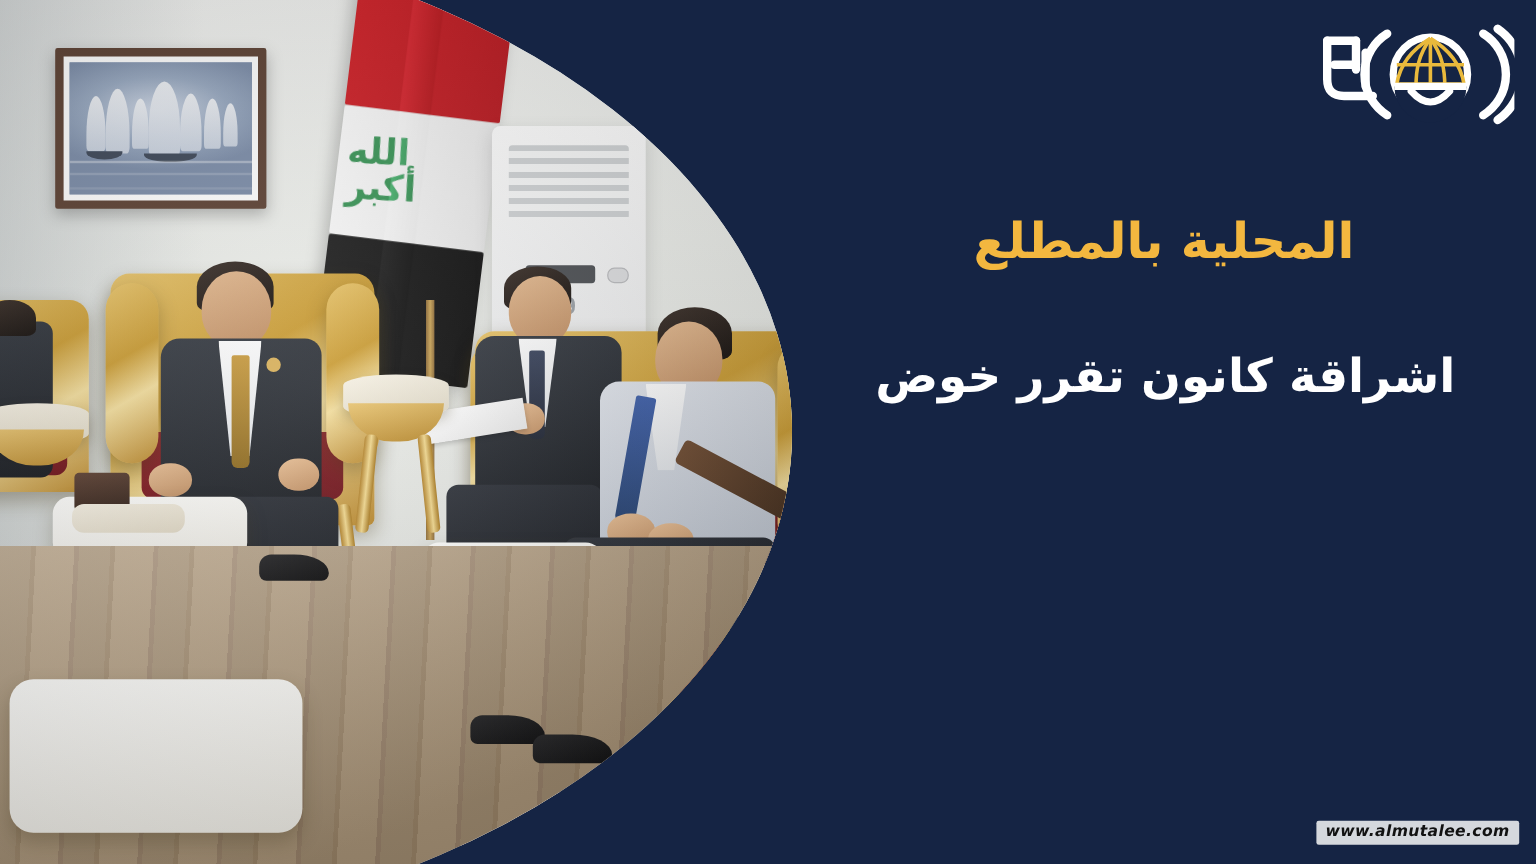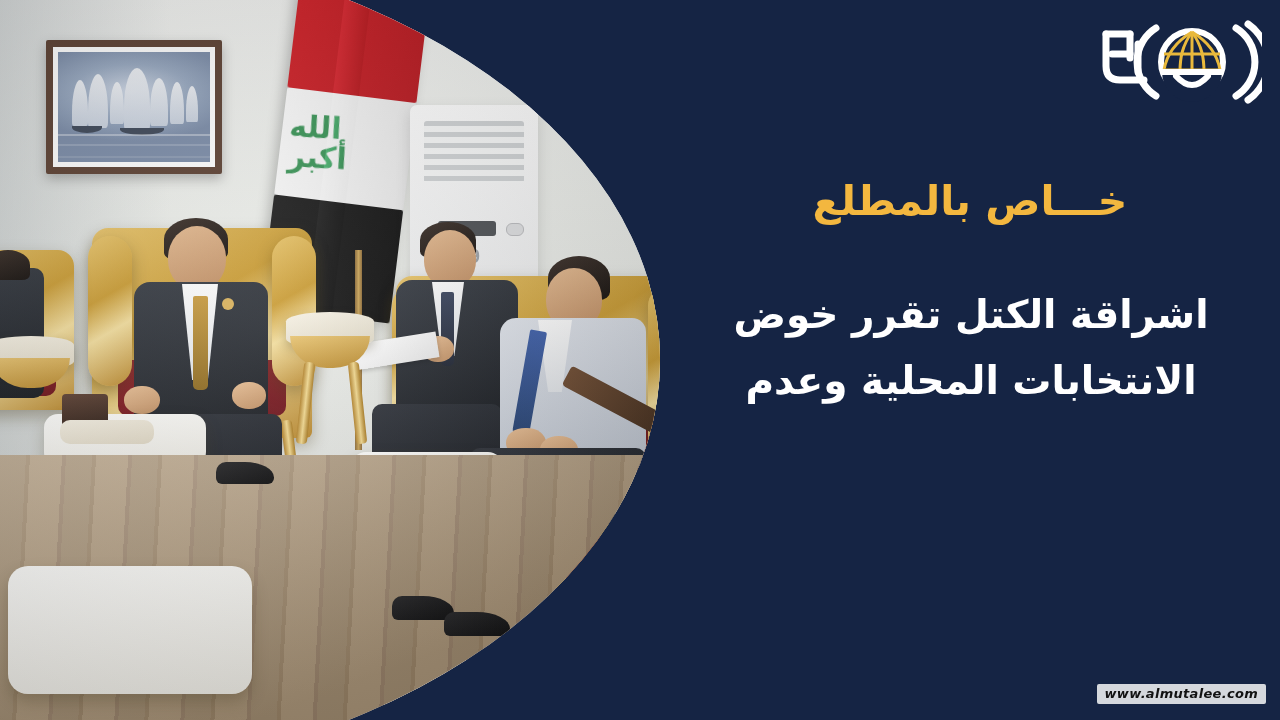--- a/index.html
+++ b/index.html
@@ -531,24 +531,23 @@
         <path d="M44 20 V44"></path>
         <path d="M20 20 V52 q0 14 14 14 H58"></path>
         <path d="M26 40 H44"></path>
         <path d="M52 30 V58"></path>
       </g>
     </svg>
   </div>
 
   <div id="text-col">
 
-    <div id="kicker">خـــاص بالمطلع</div>
+    <div id="kicker">المحلية بالمطلع</div>
 
     <div id="headline">
-      <span class="hl-line">اشراقة الكتل تقرر خوض</span>
-      <span class="hl-line">الانتخابات المحلية وعدم</span>
+      <span class="hl-line">اشراقة كانون تقرر خوض</span>
     </div>
 
   </div>
 
   <div id="watermark">www.almutalee.com</div>
 
 </div>
 
 </body></html>

